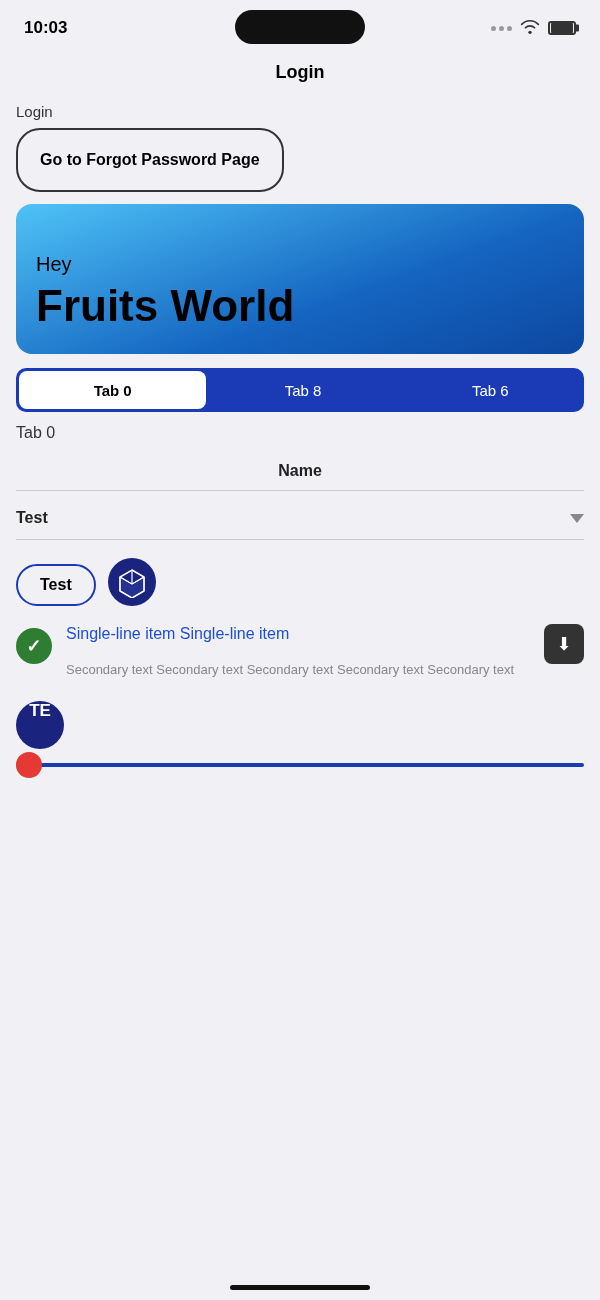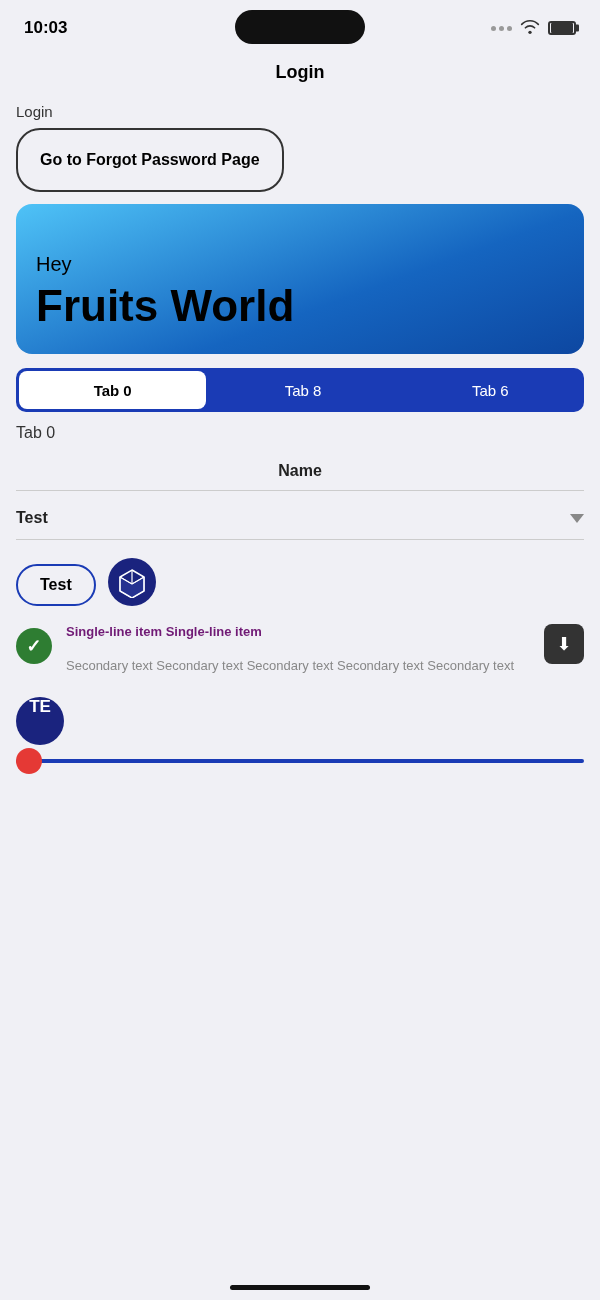--- a/index.html
+++ b/index.html
@@ -220,23 +220,23 @@
       flex-shrink: 0;
       margin-top: 4px;
     }
     .check-mark {
       color: #fff;
       font-size: 18px;
       font-weight: 700;
     }
     .list-text { flex: 1; }
     .list-title {
-      font-size: 13px;
-      font-weight: 700;
-      color: #701a75;
+      font-size: 16px;
+      font-weight: 400;
+      color: #1d4ed8;
       line-height: 1.3;
     }
     .list-secondary {
       font-size: 13px;
       color: #888;
       margin-top: 16px;
       line-height: 1.4;
     }
     .download-btn {
       width: 40px; height: 40px;

